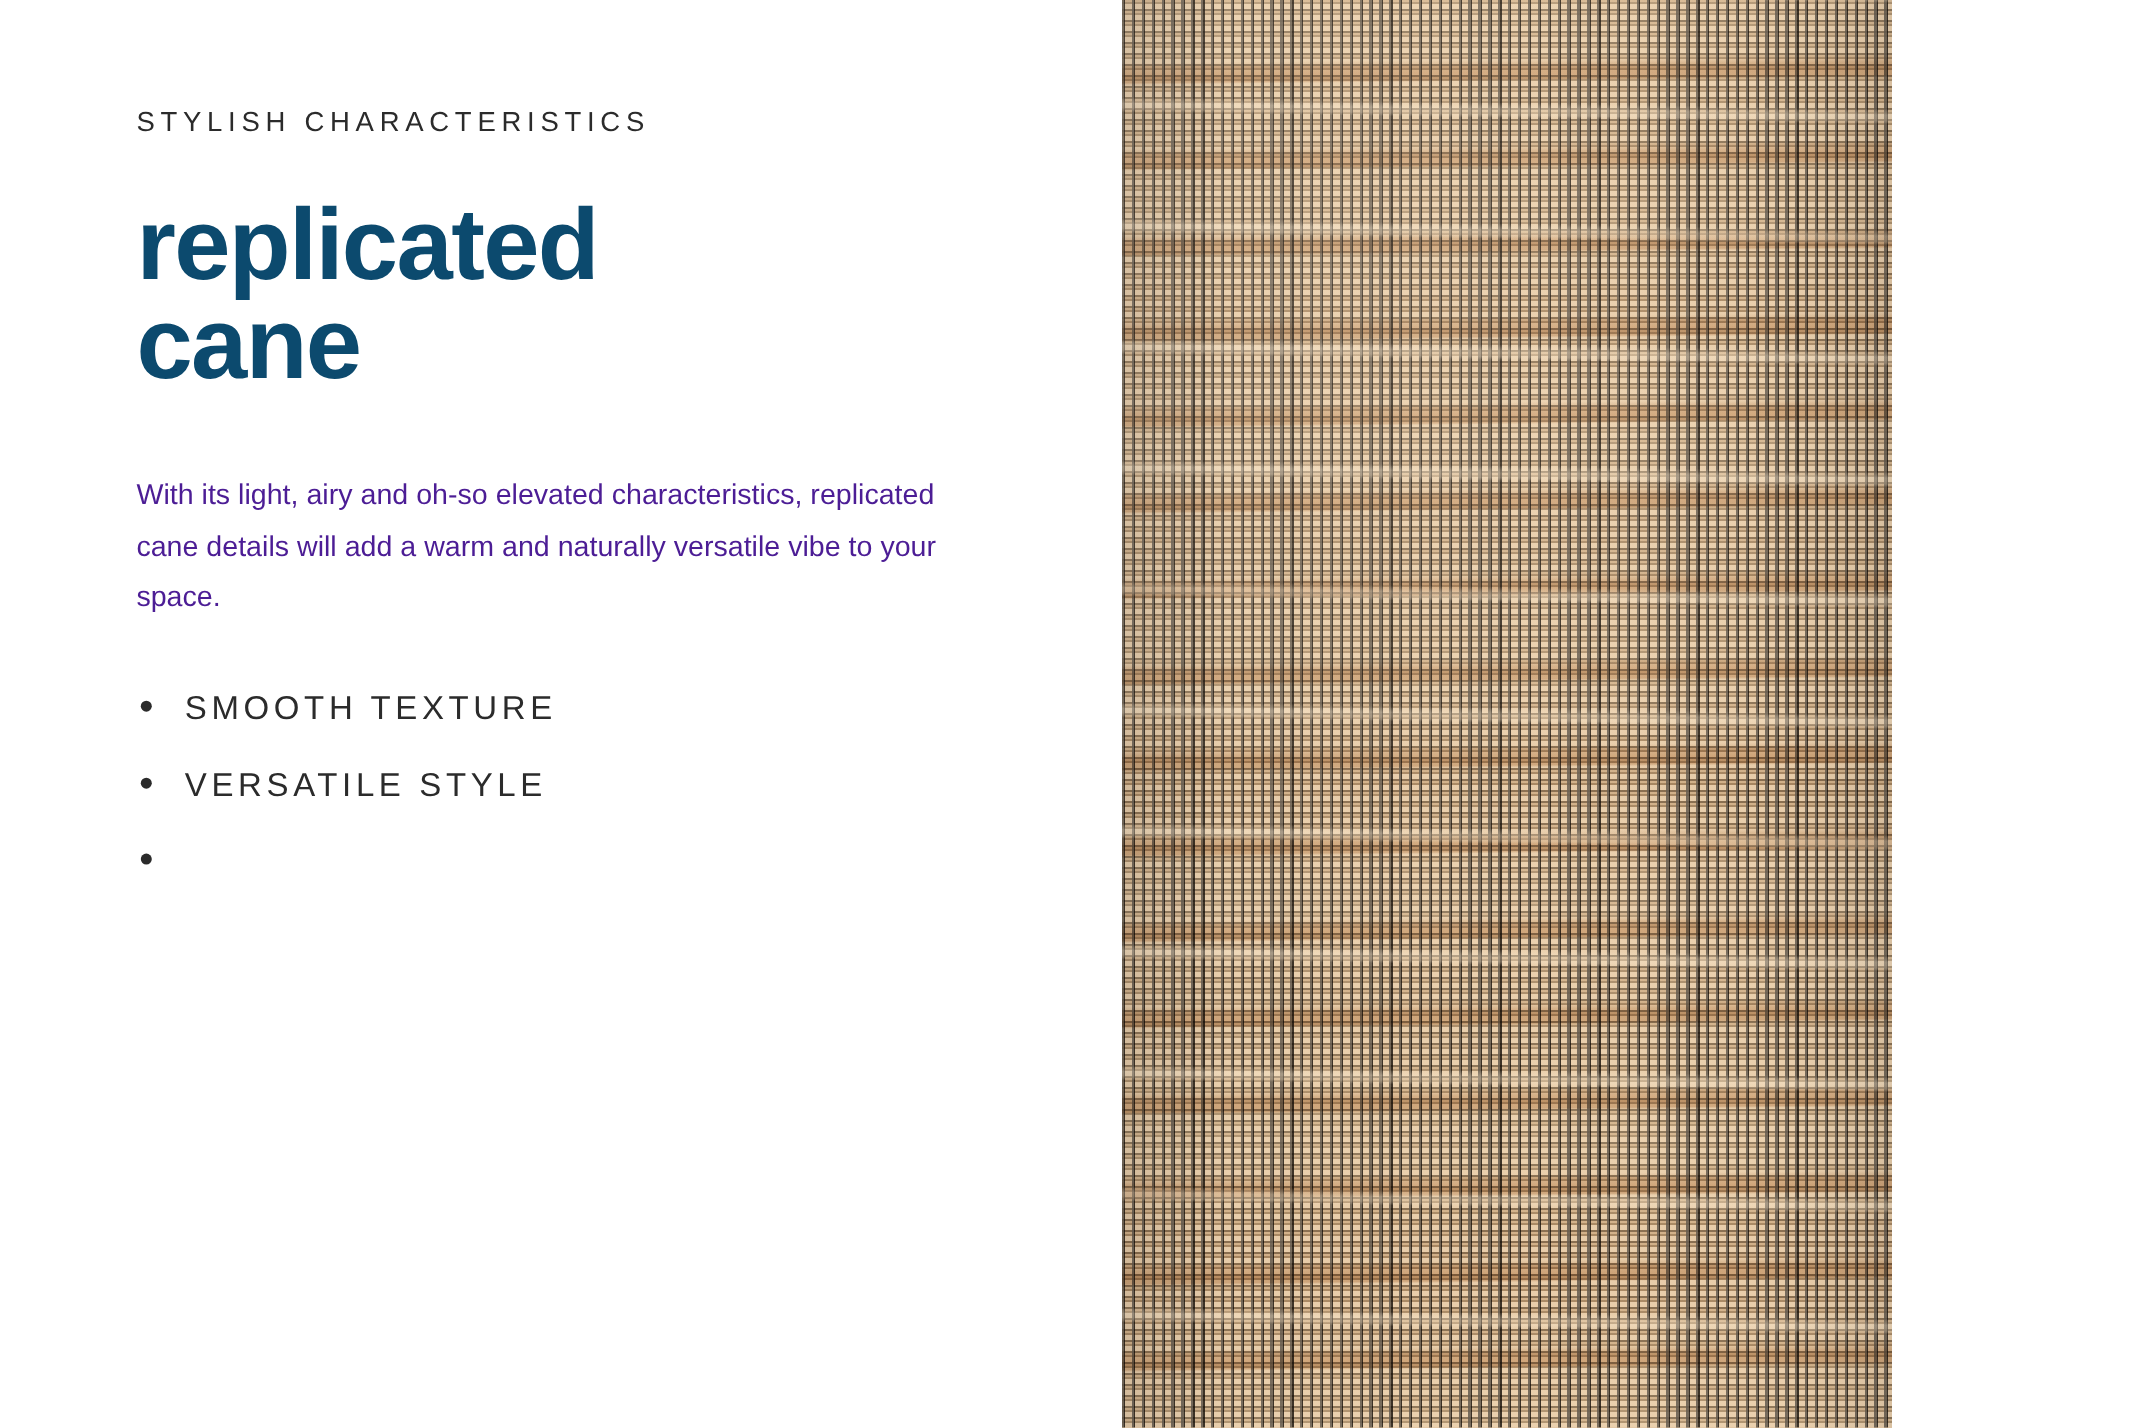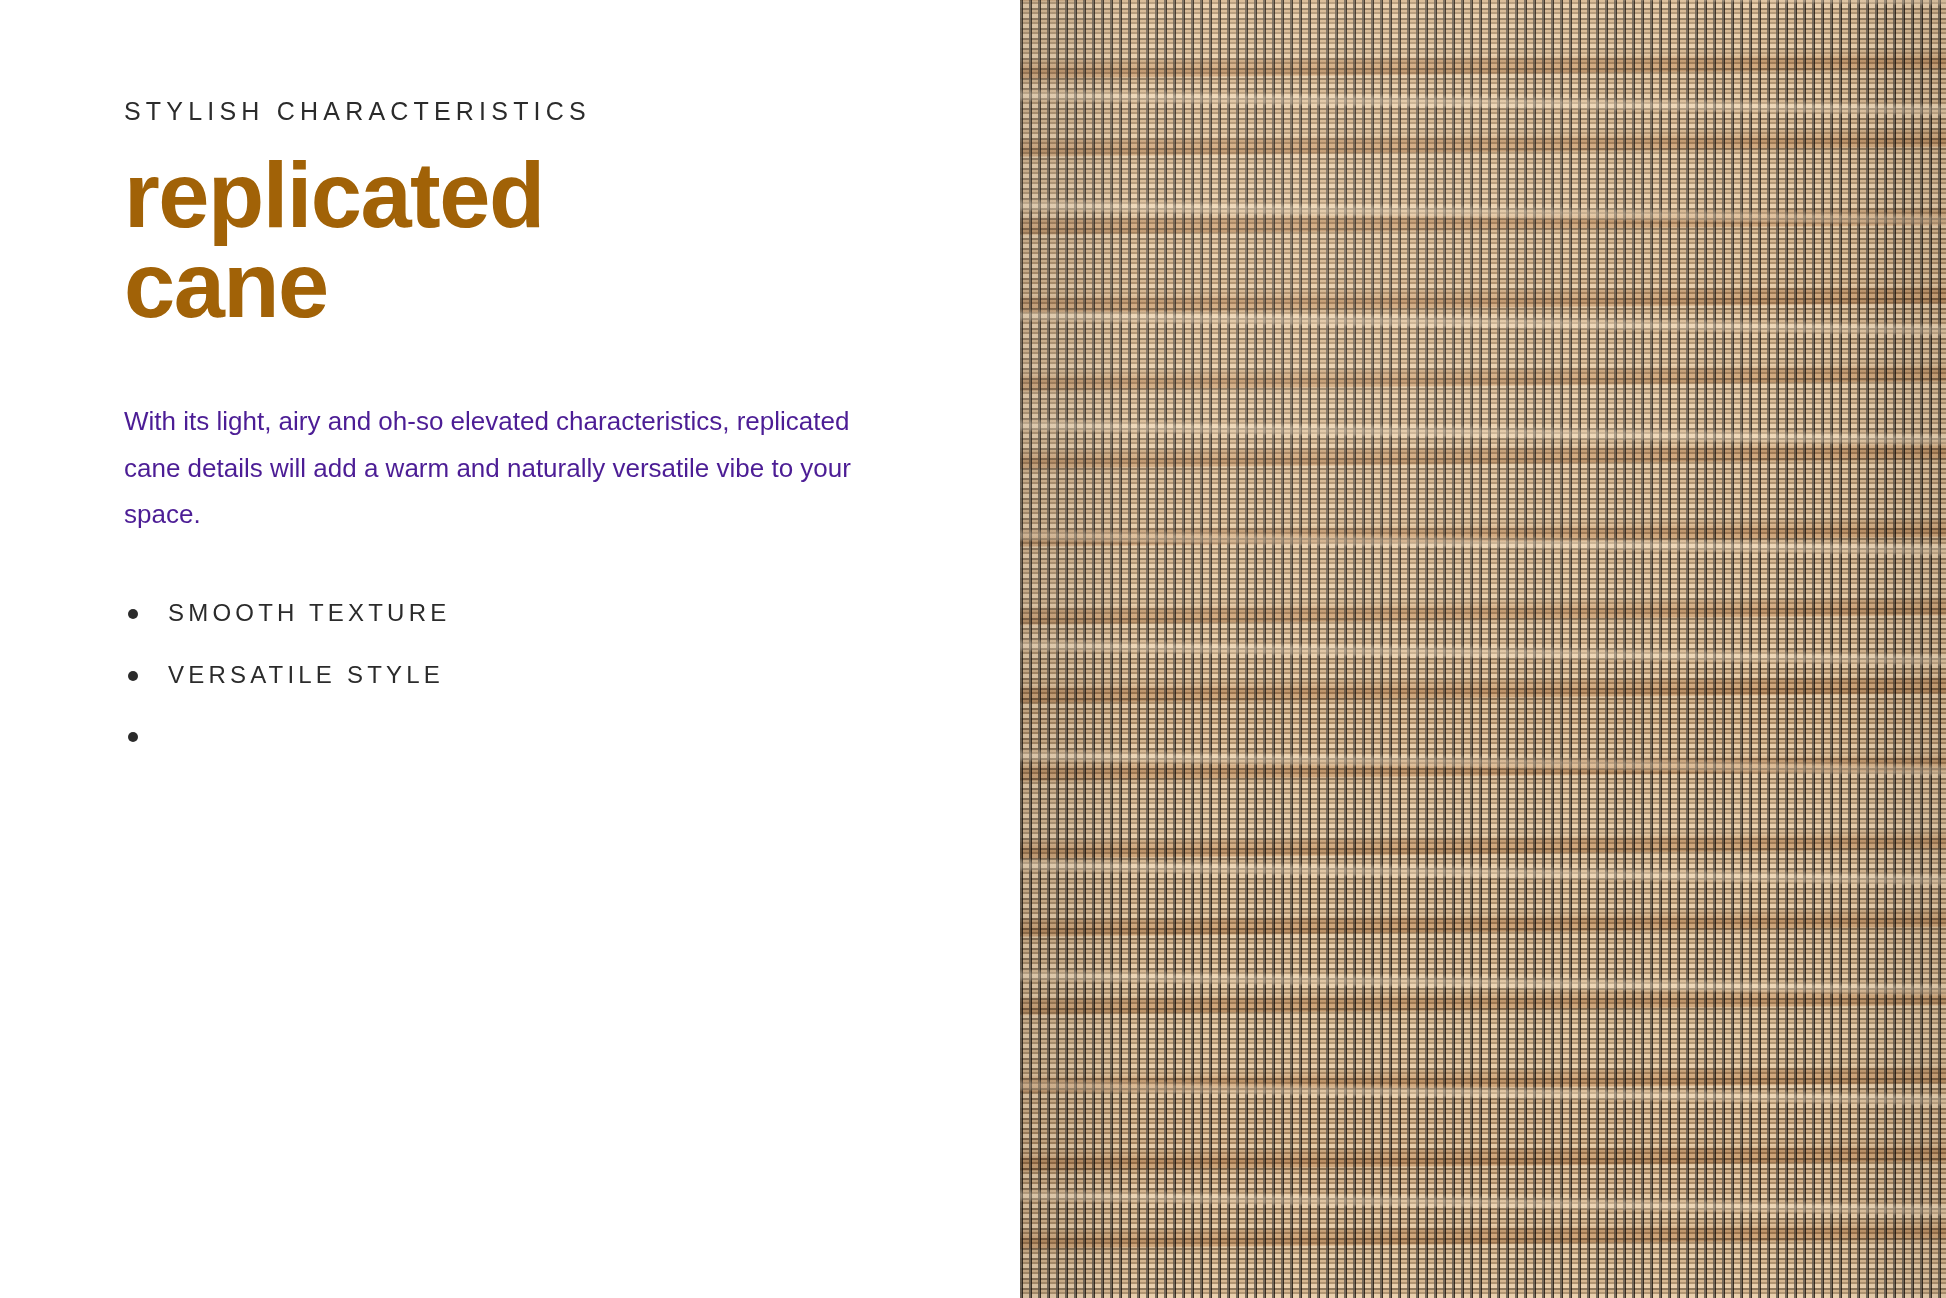--- a/index.html
+++ b/index.html
@@ -7,21 +7,21 @@
   html, body {
     width: 1946px;
     height: 1298px;
     background: #ffffff;
     font-family: "Liberation Sans", sans-serif;
     overflow: hidden;
   }
 
   .page {
     position: relative;
-    width: 1946px;
+    width: 1720px;
     height: 1298px;
     display: flex;
     background: #ffffff;
   }
 
   
   .text-panel {
     width: 1020px;
     height: 100%;
     background: #ffffff;
@@ -39,25 +39,25 @@
   .eyebrow {
     font-size: 25px;
     letter-spacing: 5.2px;
     color: #2b2b2b;
     font-weight: 400;
     line-height: 1.2;
     text-transform: uppercase;
   }
 
   .headline {
-    margin-top: 24px;
+    margin-top: 52px;
     font-size: 92px;
     line-height: 0.98;
     font-weight: 700;
-    color: #a16207;
+    color: #0c4a6e;
     letter-spacing: -1.5px;
     max-width: 620px;
   }
 
   .body-copy {
     margin-top: 68px;
     font-size: 26px;
     line-height: 1.78;
     color: #4c1d95;
     font-weight: 400;
@@ -80,21 +80,21 @@
     height: 10px;
     border-radius: 50%;
     background: #2b2b2b;
     margin-top: 12px;
     margin-left: 4px;
     margin-right: 30px;
     flex: 0 0 10px;
   }
 
   .bullet-label {
-    font-size: 24px;
+    font-size: 30px;
     letter-spacing: 4.2px;
     line-height: 1.32;
     color: #2b2b2b;
     text-transform: uppercase;
     white-space: pre-line;
   }
 
   
   .image-panel {
     flex: 1 1 auto;

